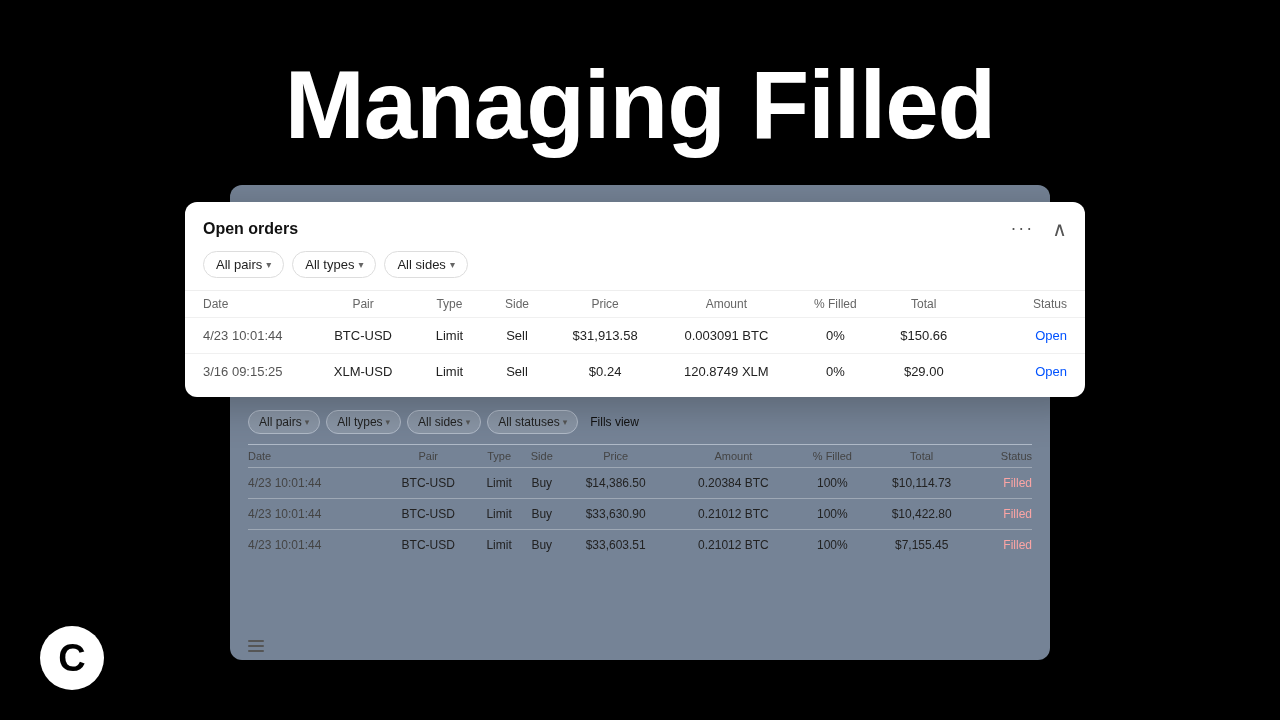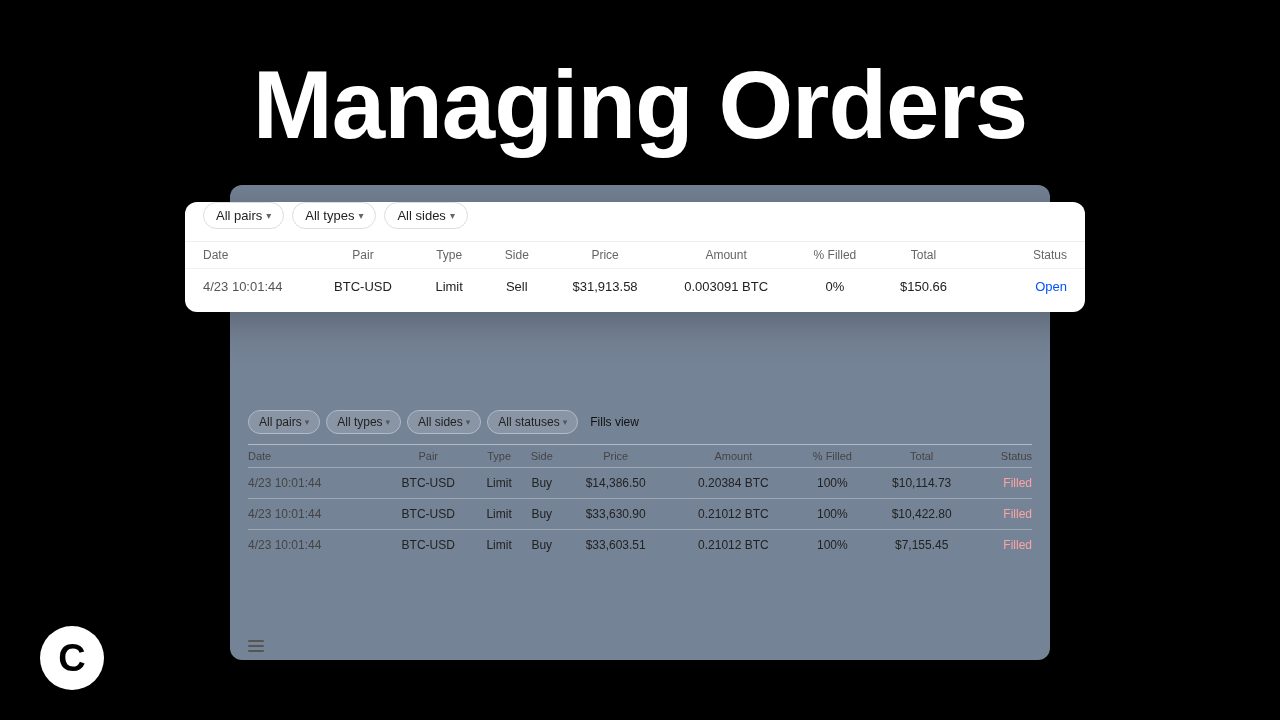--- a/index.html
+++ b/index.html
@@ -292,21 +292,21 @@
       height: 2px;
       background: #555;
       border-radius: 1px;
     }
   </style>
 </head>
 <body>
 
 <div style="position:absolute;inset:0;background:#000;"></div>
 
-<div class="bg-title">Managing Orders</div>
+<div class="bg-title">Managing Filled</div>
 
 <div class="coinbase-logo">
   <div class="coinbase-logo-circle">
     <span class="coinbase-logo-c">C</span>
   </div>
 </div>
 
 <div class="bg-panel"></div>
 
 <div class="bg-panel-content">
@@ -384,20 +384,27 @@
 
 <div class="bg-panel-bottom">
   <div class="hamburger-icon">
     <span></span>
     <span></span>
     <span></span>
   </div>
 </div>
 
 <div class="modal-open-orders">
+  <div class="modal-header">
+    <span class="modal-title">Open orders</span>
+    <div class="modal-actions">
+      <button class="modal-more-btn">···</button>
+      <button class="modal-collapse-btn">∧</button>
+    </div>
+  </div>
 
   <div class="filter-bar">
     <button class="filter-btn">
       <span>All pairs</span>
       <span class="chevron">▾</span>
     </button>
     <button class="filter-btn">
       <span>All types</span>
       <span class="chevron">▾</span>
     </button>
@@ -426,15 +433,26 @@
     <td>4/23 10:01:44</td>
     <td>BTC-USD</td>
     <td>Limit</td>
     <td>Sell</td>
     <td>$31,913.58</td>
     <td>0.003091 BTC</td>
     <td>0%</td>
     <td>$150.66</td>
     <td><span class="status-open">Open</span></td>
   </tr>
+        <tr>
+    <td>3/16 09:15:25</td>
+    <td>XLM-USD</td>
+    <td>Limit</td>
+    <td>Sell</td>
+    <td>$0.24</td>
+    <td>120.8749 XLM</td>
+    <td>0%</td>
+    <td>$29.00</td>
+    <td><span class="status-open">Open</span></td>
+  </tr>
       </tbody>
   </table>
 </div>
 
 </body></html>

